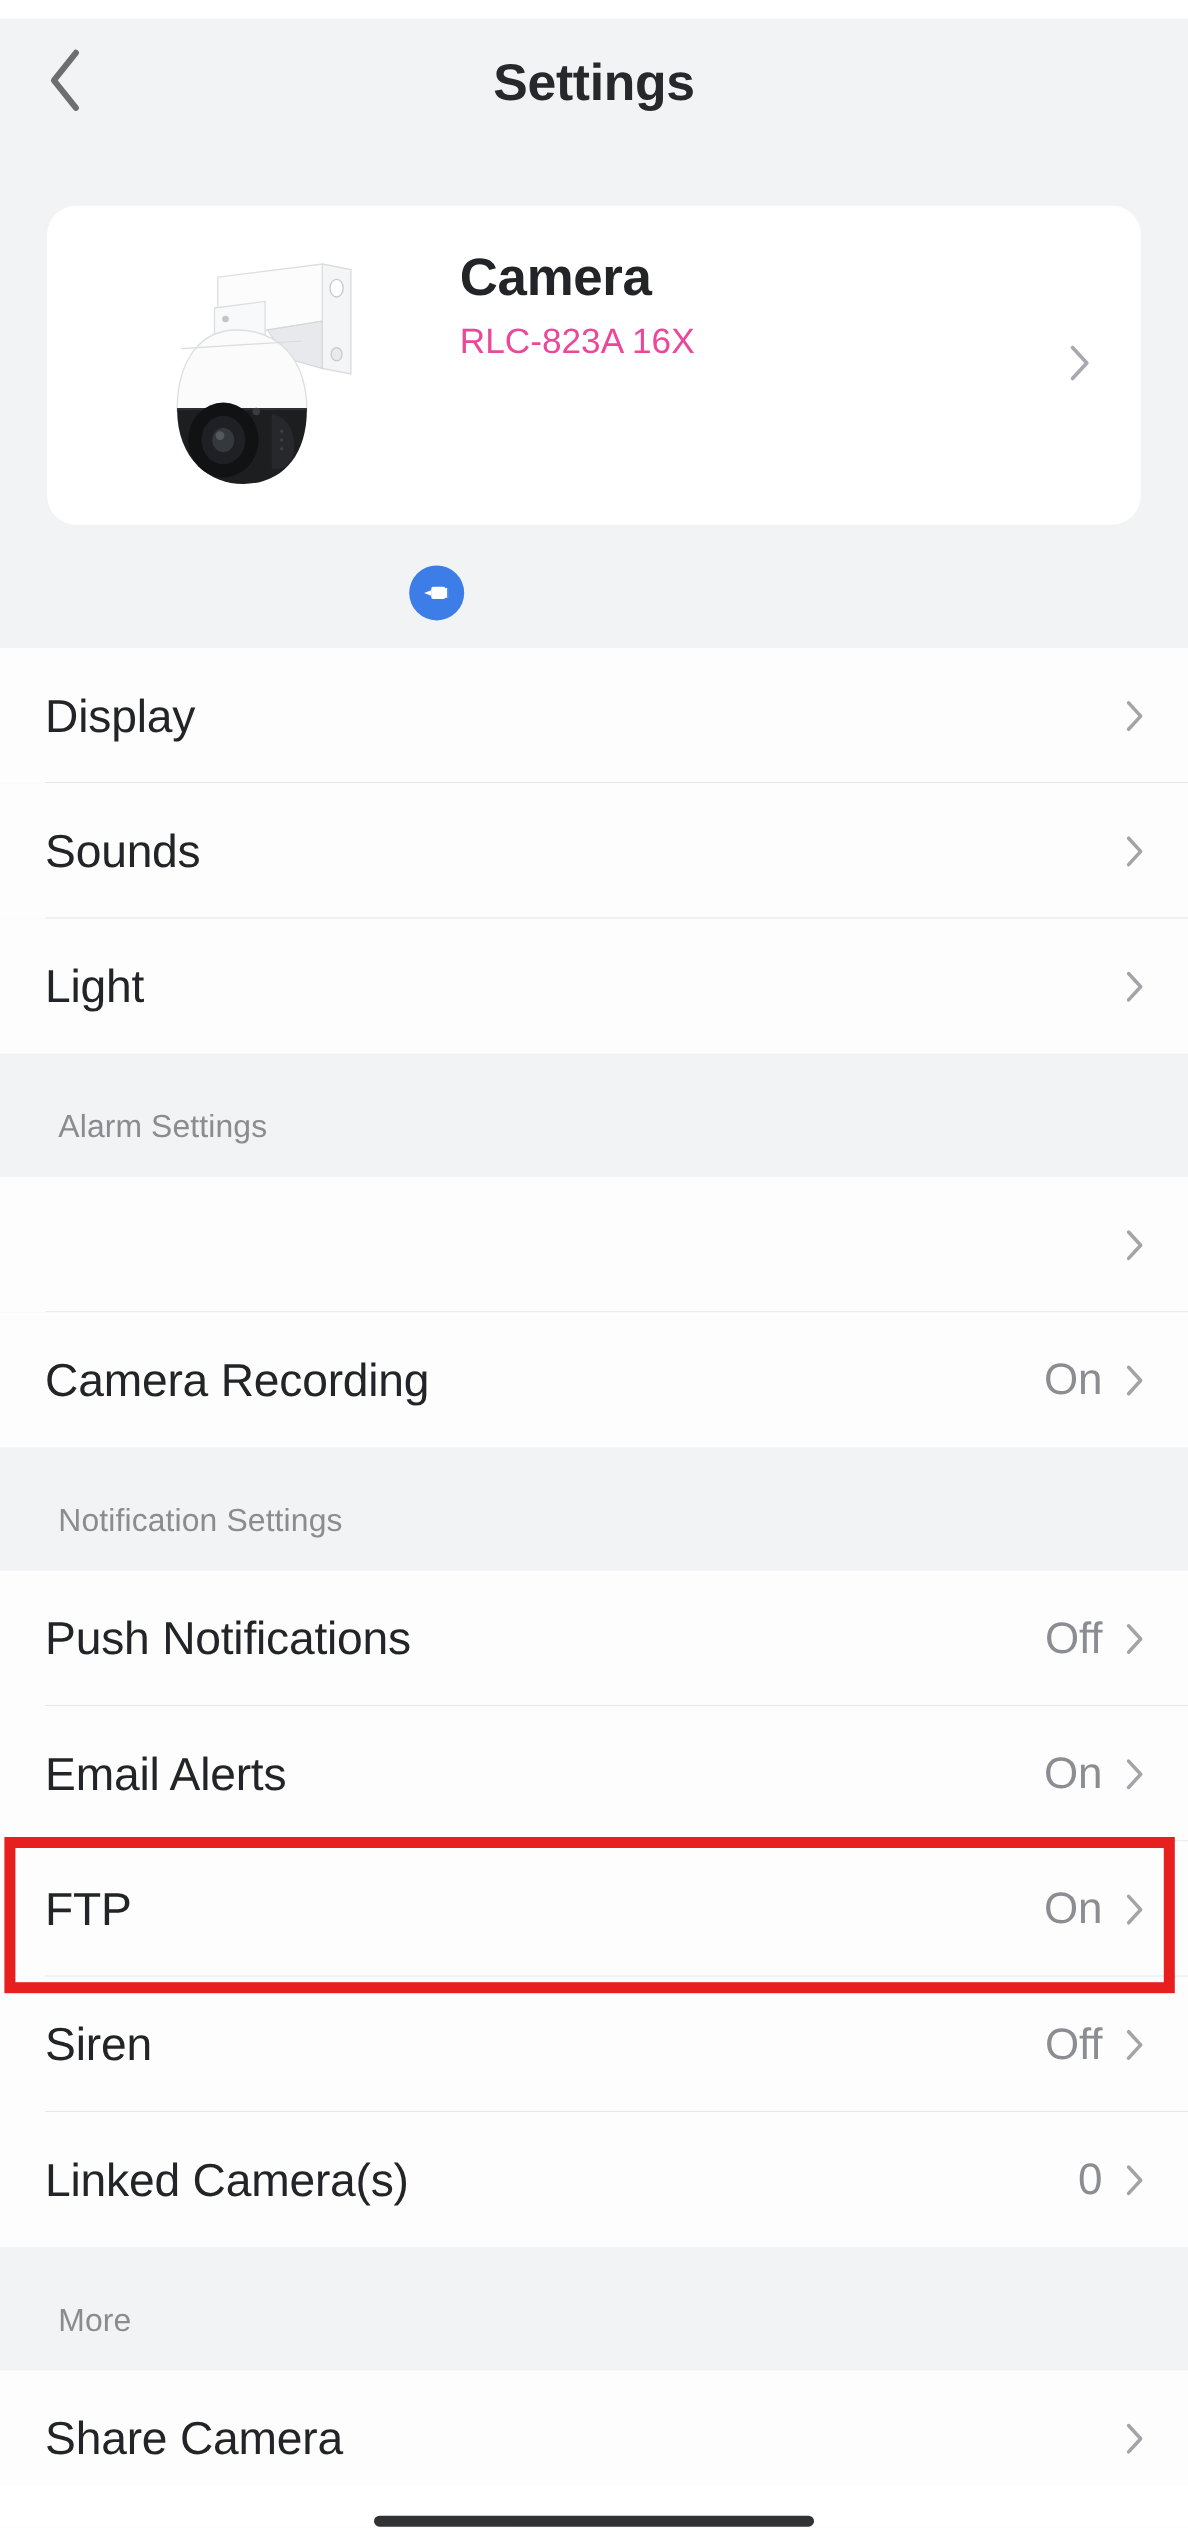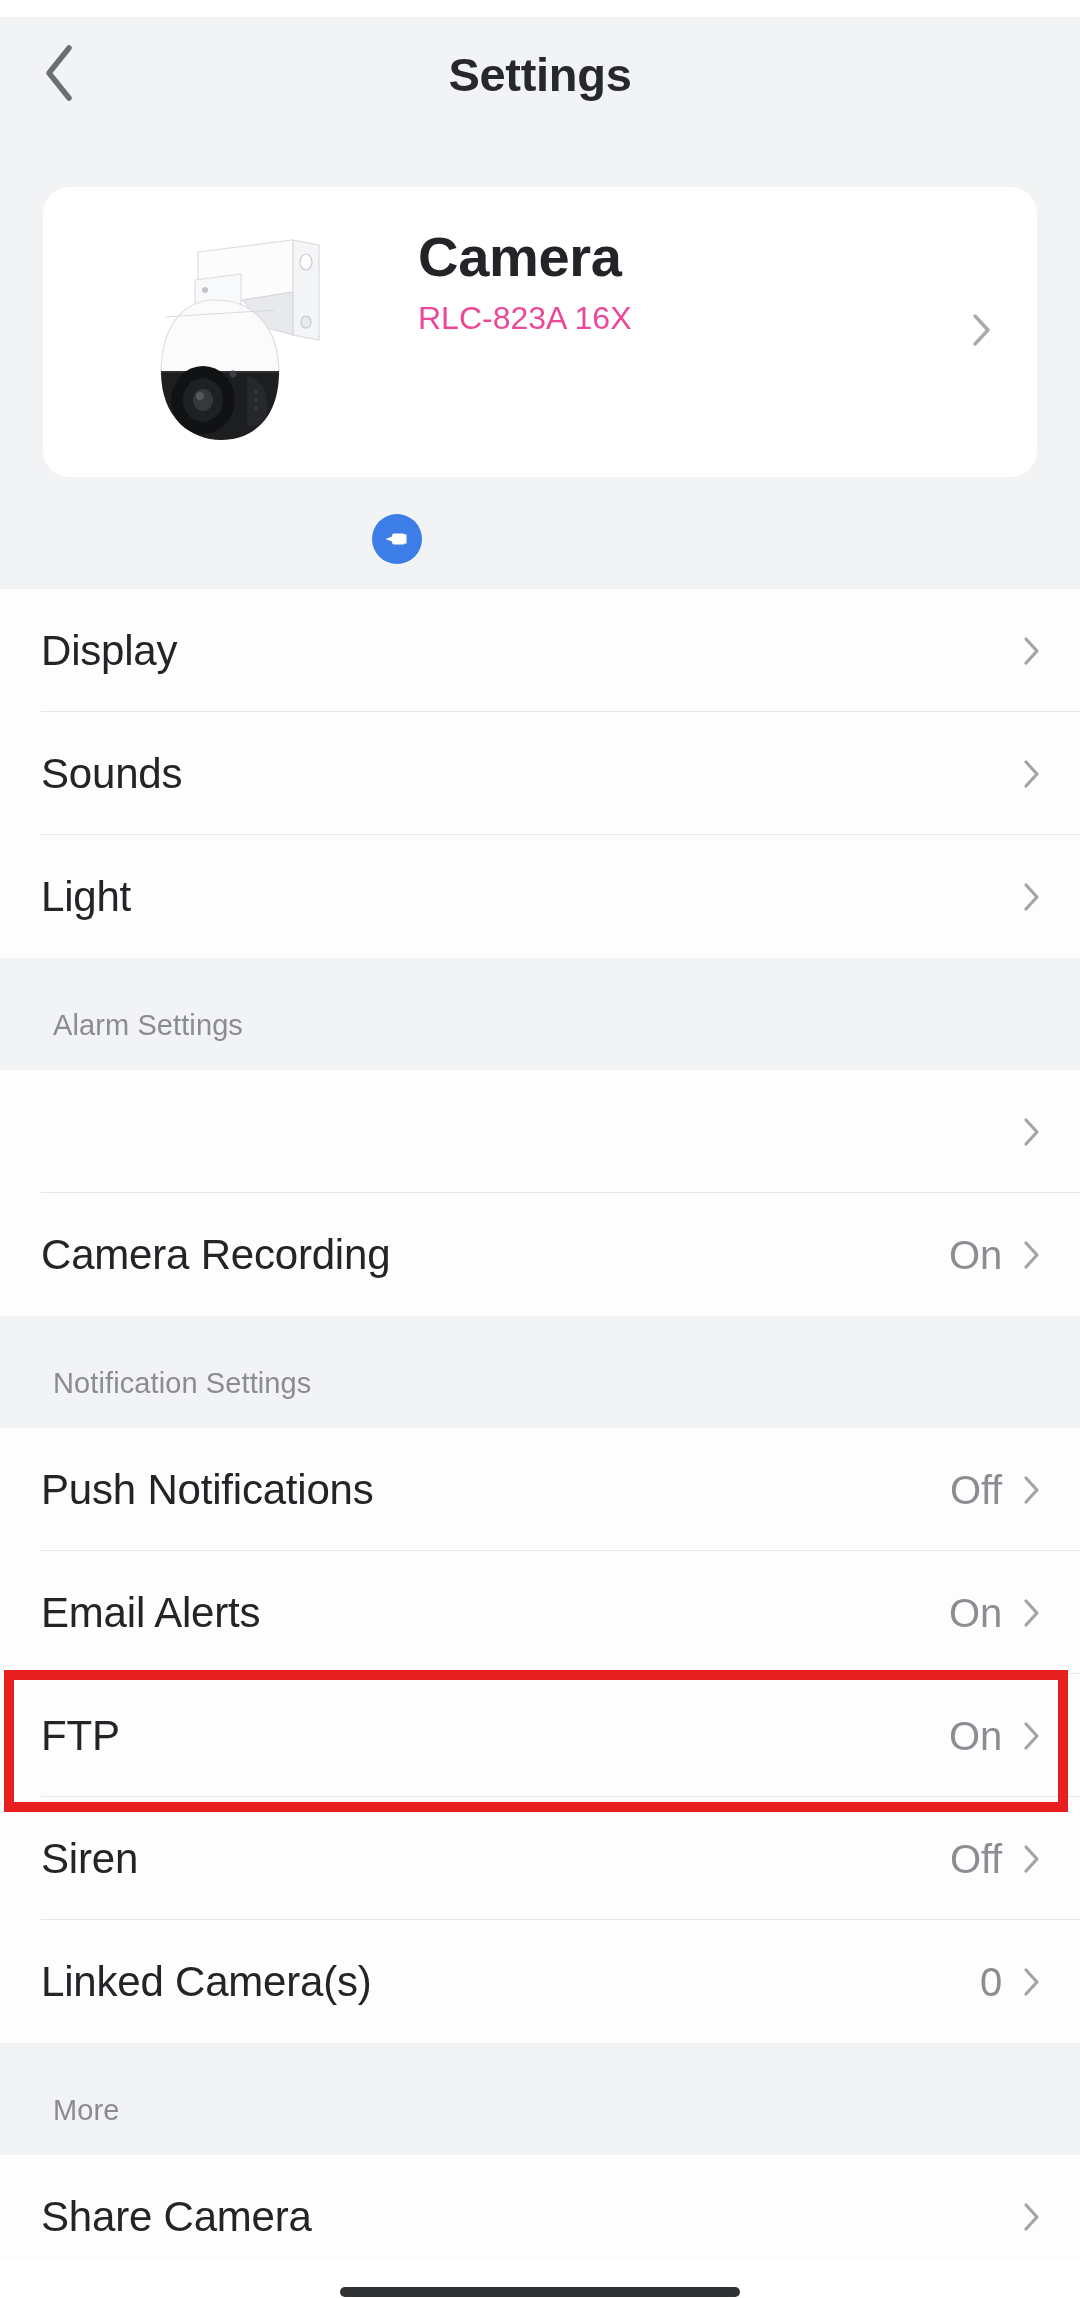--- a/index.html
+++ b/index.html
@@ -86,21 +86,21 @@
   }
   .cam-thumb svg { display: block; width: 100%; height: 100%; }
 
   .device-texts {
     position: absolute;
     left: 375px;
     top: 42px;
     width: 520px;
   }
   .device-name {
-    font-size: 56px;
+    font-size: 48px;
     font-weight: 600;
     color: #232427;
     letter-spacing: -0.3px;
     line-height: 1.0;
   }
   .device-model {
     margin-top: 17px;
     font-size: 32px;
     font-weight: 400;
     color: #ec4899;

